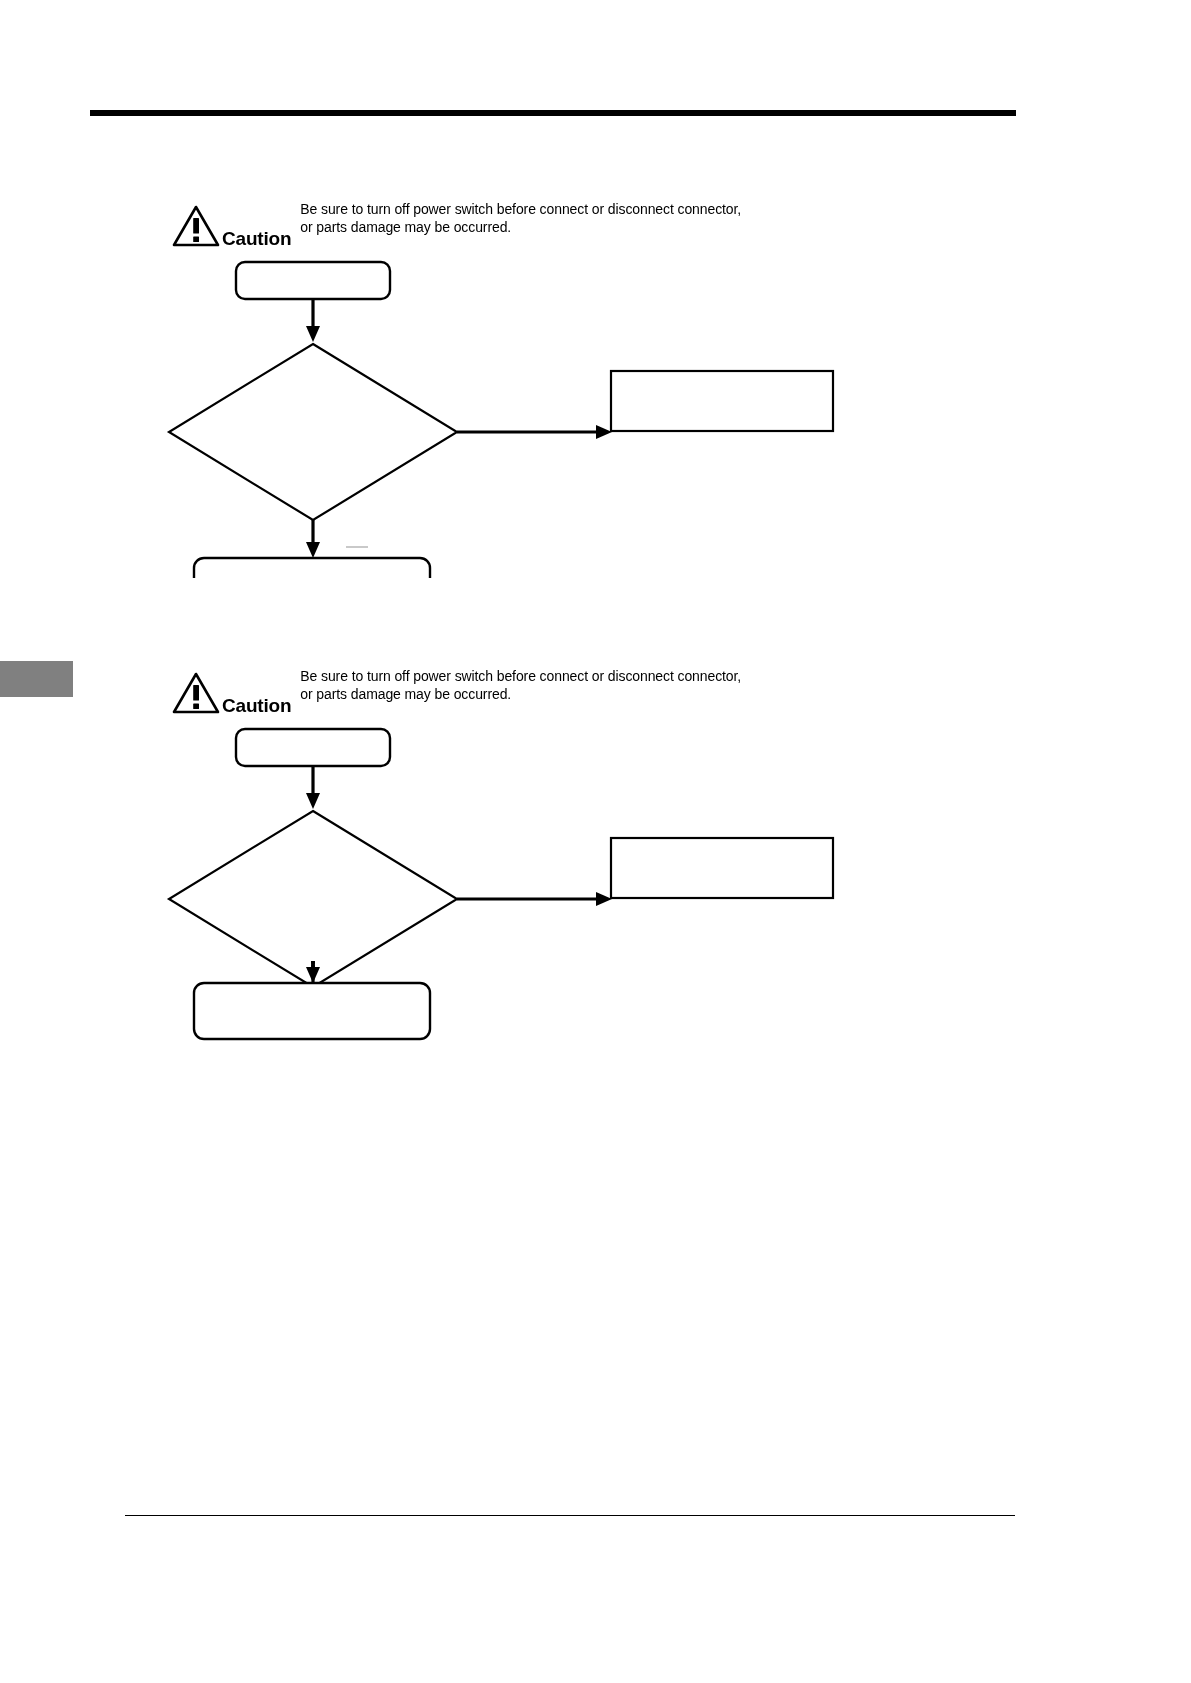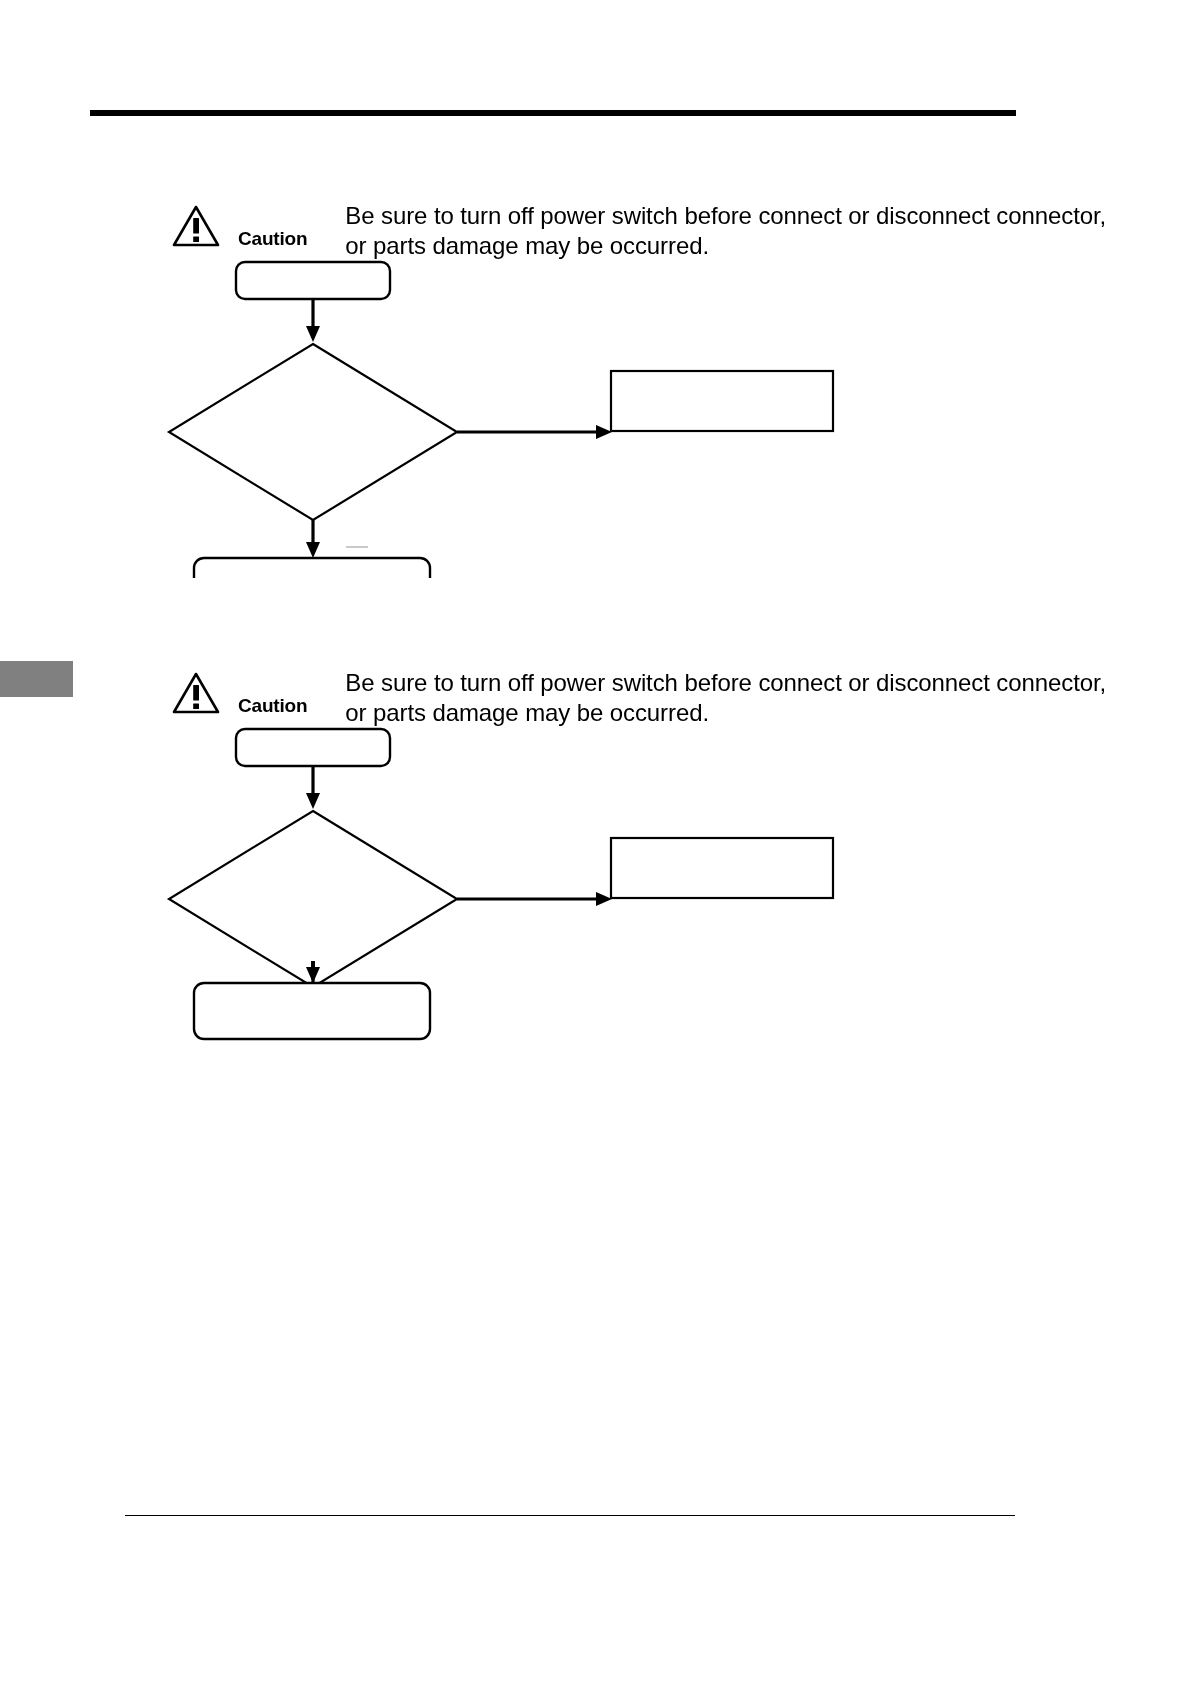--- a/index.html
+++ b/index.html
@@ -57,27 +57,27 @@
     width: 48px;
     height: 44px;
     flex: 0 0 48px;
     margin-top: 1px;
   }
   .caution-word {
     font-size: 19px;
     font-weight: bold;
     letter-spacing: -0.2px;
     line-height: 1;
-    margin-left: 18px;
+    margin-left: 2px;
     margin-top: 26px;
     white-space: nowrap;
   }
   .caution-text {
-    margin-left: 38px;
-    font-size: 24px;
+    margin-left: 9px;
+    font-size: 14px;
     line-height: 1.25;
     white-space: pre-line;
     margin-top: -2px;
     letter-spacing: -0.1px;
   }
 
   
   .flow {
     position: absolute;
   }

